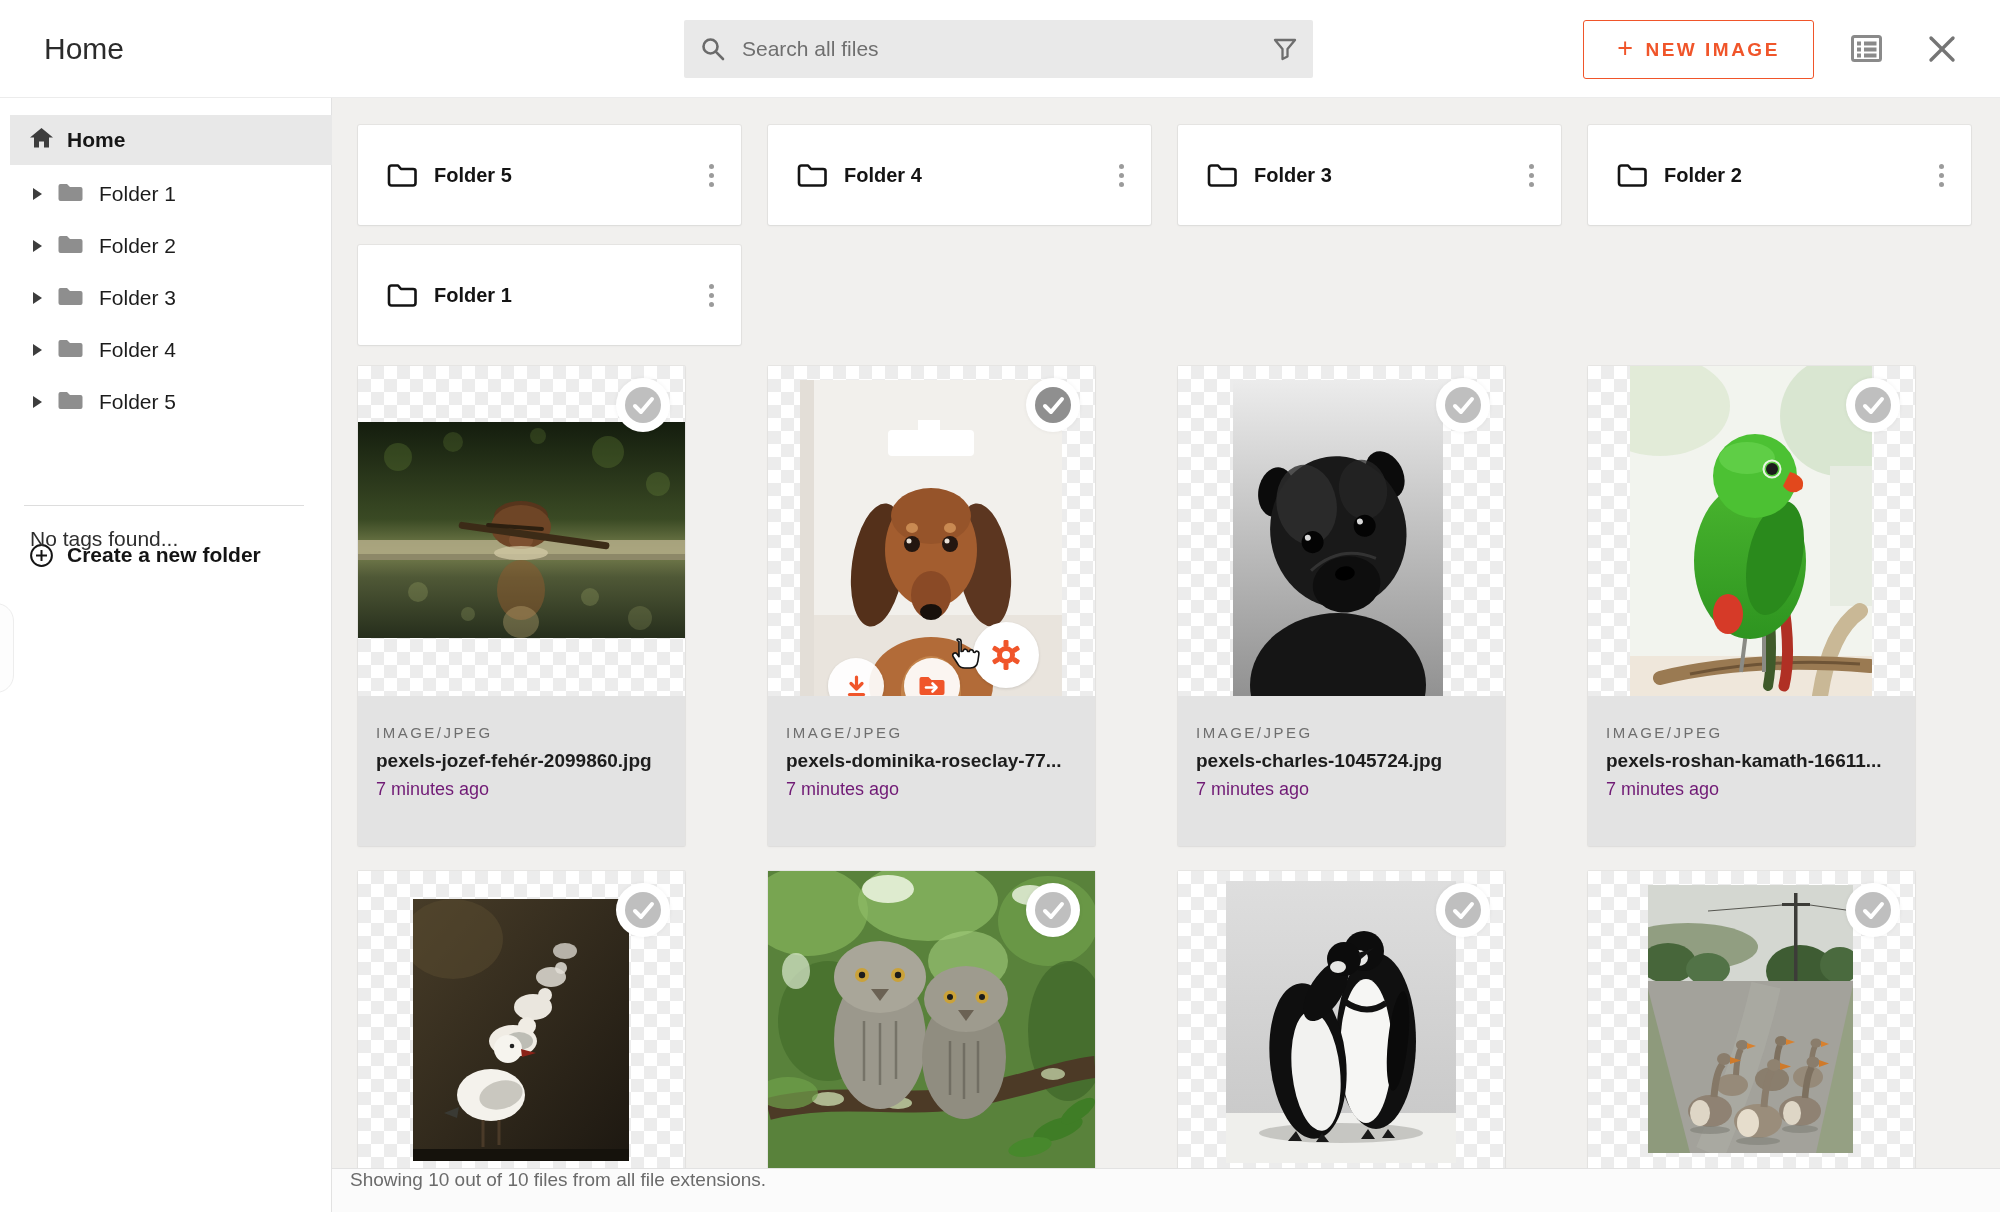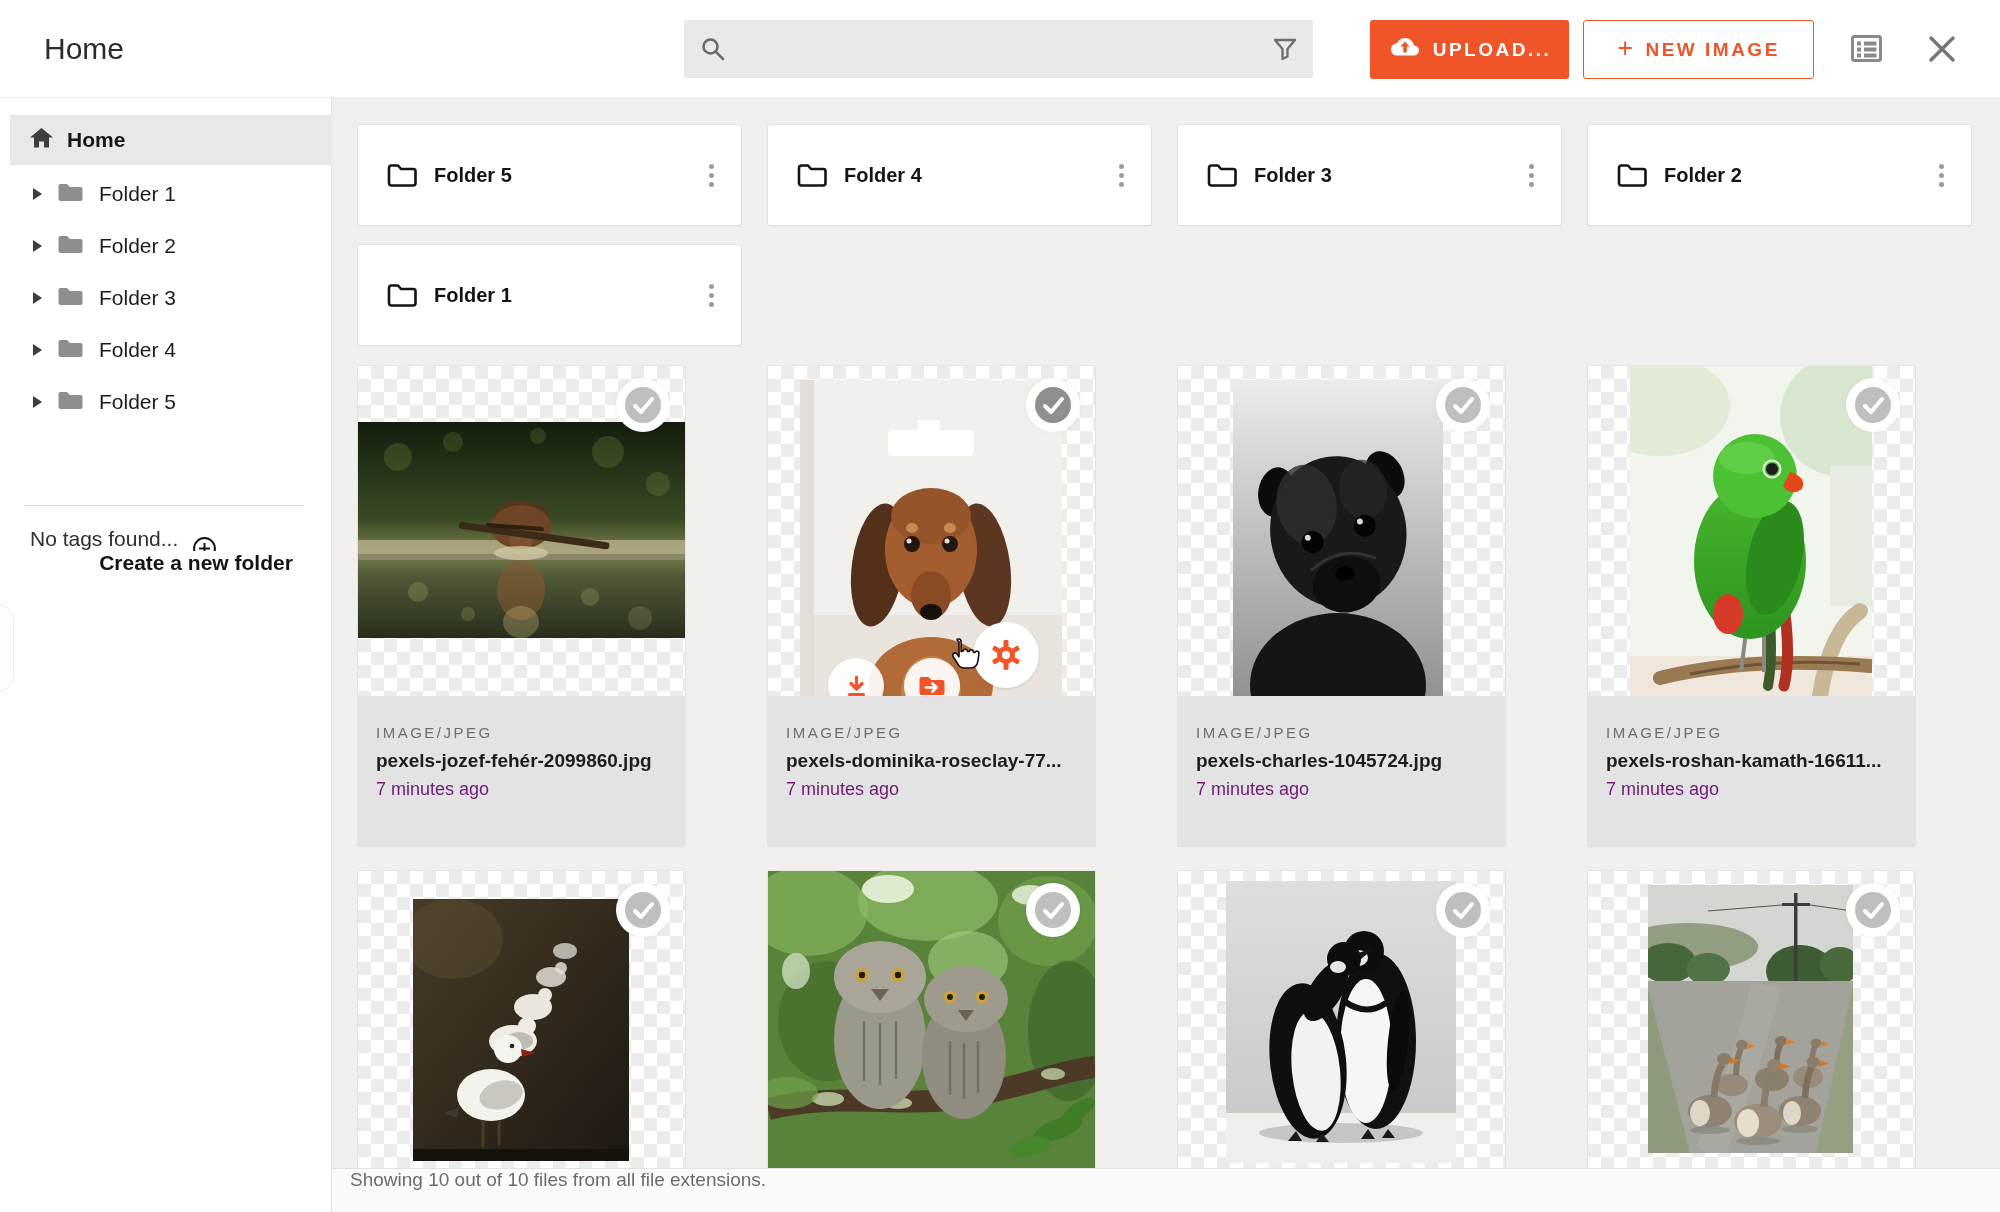--- a/index.html
+++ b/index.html
@@ -23,21 +23,21 @@
 
   
   .sidebar{position:absolute;left:0;top:98px;width:332px;height:1114px;background:#ffffff;border-right:1px solid #e2e2e2;z-index:20;}
   .side-home{position:absolute;left:10px;top:17px;width:322px;height:50px;background:#e8e8e8;display:flex;align-items:center;cursor:pointer;}
   .side-home .hico{margin-left:18px;}
   .side-home .hlabel{margin-left:12px;font-size:21px;font-weight:700;color:#161616;}
   .side-row{position:absolute;left:0;width:332px;height:44px;display:flex;align-items:center;cursor:pointer;}
   .caret{width:0;height:0;border-left:9px solid #3d3d3d;border-top:6px solid transparent;border-bottom:6px solid transparent;margin-left:33px;}
   .side-row .fico{margin-left:15px;}
   .side-row .flabel{margin-left:15px;font-size:21px;color:#1c1c1c;}
-  .side-create{position:absolute;left:0;top:437px;width:380px;height:40px;display:flex;align-items:center;cursor:pointer;flex-direction:column;}
+  .side-create{position:absolute;left:0;top:437px;width:380px;height:40px;display:flex;align-items:center;cursor:pointer;}
   .side-create .clabel{margin-left:12px;font-size:21px;font-weight:700;color:#141414;}
   .side-create svg{margin-left:28px;}
   .side-divider{position:absolute;left:24px;top:407px;width:280px;height:1px;background:#dddddd;}
   .no-tags{position:absolute;left:30px;top:429px;font-size:21px;color:#2e2e2e;}
   .edge-blob{position:absolute;left:-22px;top:505px;width:36px;height:90px;background:#fdfdfd;border:1px solid #ededed;border-radius:18px;}
 
   
   .main{position:absolute;left:332px;top:98px;width:1668px;height:1114px;background:#f1f0ee;}
   .foldercard{position:absolute;width:383px;height:100px;background:#fff;border-radius:2px;box-shadow:0 0 0 1px rgba(0,0,0,.045),0 1px 3px rgba(0,0,0,.05);display:flex;align-items:center;cursor:pointer;}
   .foldercard svg{margin-left:28px;}
@@ -75,37 +75,28 @@
   <div class="topbar">
     <div class="page-title">Home</div>
 
     <div class="searchbox">
       <span class="mag">
         <svg width="26" height="26">
             <circle cx="10.5" cy="10.5" r="7" fill="none" stroke="#6b6b6b" stroke-width="2.6"></circle>
             <line x1="15.7" y1="15.7" x2="23" y2="23" stroke="#6b6b6b" stroke-width="2.6" stroke-linecap="round"></line>
           </svg>
       </span>
+      <input placeholder="Search all files" style="">
       <span class="funnel">
         <svg width="28" height="28">
             <path d="M4 5 h20 L16.5 14 v7.5 L11.5 24 v-10 Z" fill="none" stroke="#6e6e6e" stroke-width="2.3" stroke-linejoin="round"></path>
           </svg>
       </span>
     </div>
 
-    <button class="btn-upload">
-      <span>
-        <svg width="33" height="23">
-            <path d="M26 9.4 C25.1 5 21.3 2 17 2 13.4 2 10.3 4 9 7.2 5.5 7.5 3 10.1 3 13.4 3 17 5.9 19.6 9.5 19.6 H25 C28.4 19.6 31 17.1 31 13.9 31 11.5 29.2 9.8 26 9.4 Z" fill="#ffffff"></path>
-            <path d="M17 5.6 l4.6 5 h-9.2 z" fill="#F0552A"></path>
-            <rect x="15.2" y="9.6" width="3.6" height="6.8" rx="1" fill="#F0552A"></rect>
-          </svg>
-      </span>
-      <span>UPLOAD...</span>
-    </button>
 
     <button class="btn-newfolder">
       <span class="plus-glyph">+</span>
       <span>NEW IMAGE</span>
     </button>
 
     <button class="icon-btn icon-view">
       <svg width="31" height="27">
           <rect x="1.5" y="1.5" width="28" height="24" rx="2" fill="none" stroke="#8a8a8a" stroke-width="3"></rect>
           <rect x="6" y="6.5" width="4" height="4" fill="#8a8a8a"></rect>

